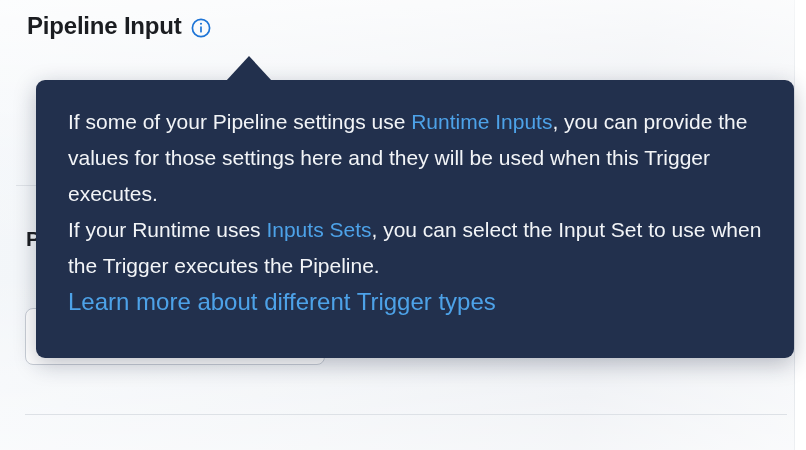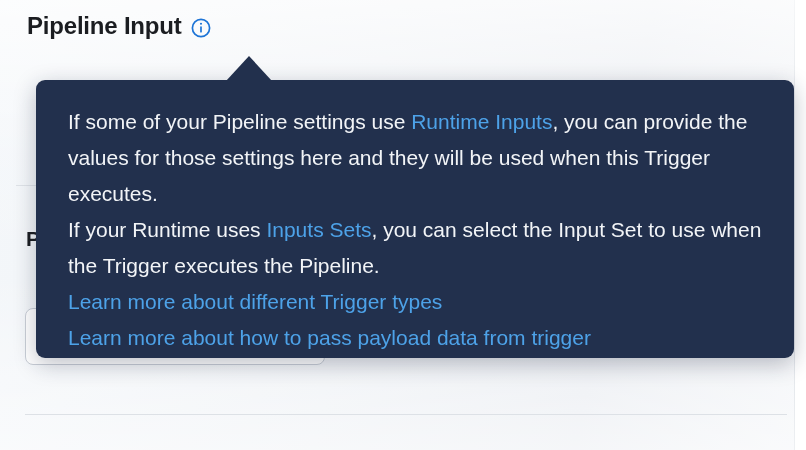--- a/index.html
+++ b/index.html
@@ -150,21 +150,21 @@
     font-weight: normal;
     letter-spacing: 0px;
   }
   .tt-link-inline {
     color: #4da2e8;
     text-decoration: none;
     cursor: pointer;
   }
   .tt-link-line {
     display: block;
-    font-size: 21px;
+    font-size: 24px;
     line-height: 36px;
     color: #4da2e8;
     text-decoration: none;
     cursor: pointer;
     letter-spacing: 0px;
   }
 
   
   .outer-strip {
     position: absolute;
@@ -206,19 +206,18 @@
   <div class="tooltip-arrow"></div>
 
   <div class="tooltip">
 
     <p class="tt-para"><span>If some of your Pipeline settings use </span><a class="tt-link-inline">Runtime Inputs</a><span>, you can provide the values for those settings here and they will be used when this Trigger executes.</span></p>
 
     <p class="tt-para"><span>If your Runtime uses </span><a class="tt-link-inline">Inputs Sets</a><span>, you can select the Input Set to use when the Trigger executes the Pipeline.</span></p>
 
     <a class="tt-link-line">Learn more about different Trigger types</a>
 
-    <a class="tt-link-line">Learn more about how to pass payload data from trigger</a>
 
   </div>
 
   <div class="outer-strip"></div>
 
 </div>
 
 </body></html>

